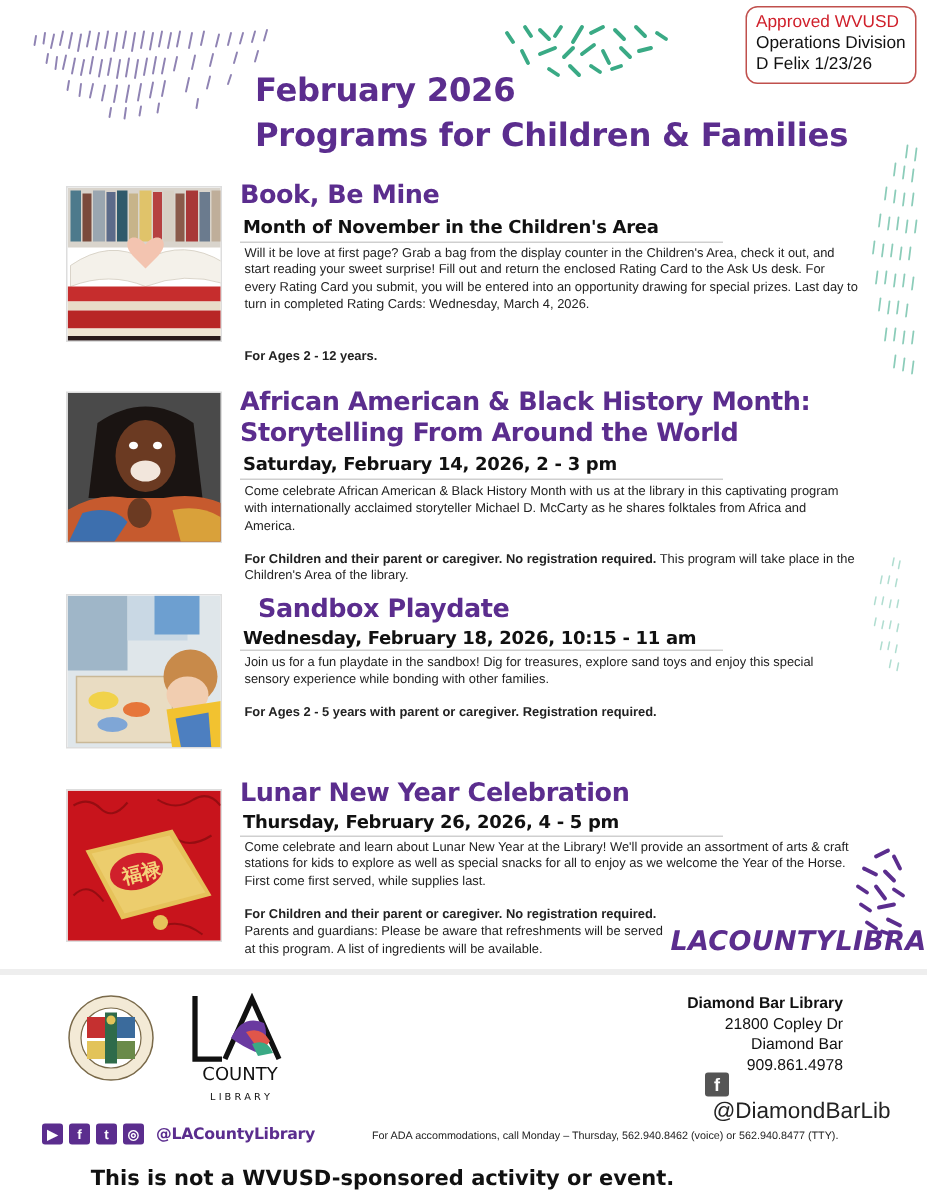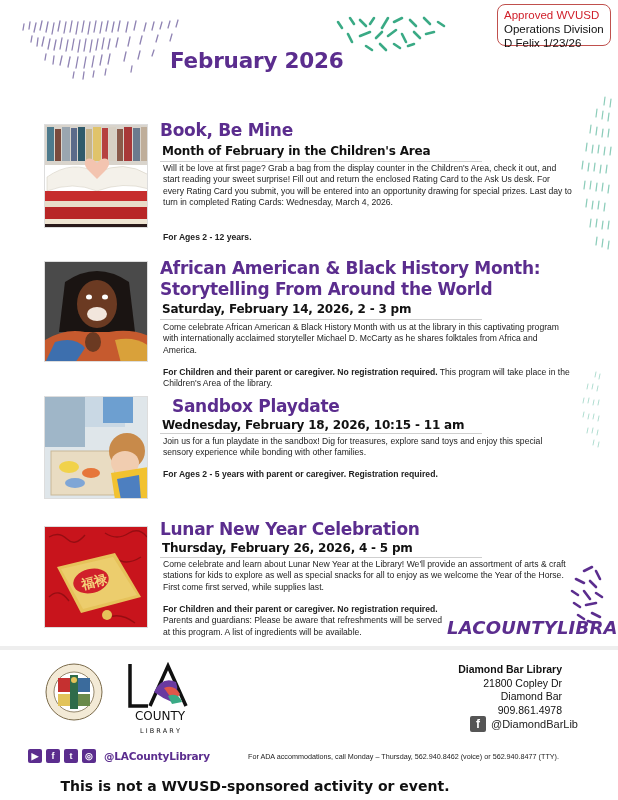--- a/index.html
+++ b/index.html
@@ -3,21 +3,21 @@
 <meta charset="utf-8">
 <style>
   * { box-sizing: border-box; margin: 0; padding: 0; }
   html, body { width: 618px; height: 800px; background: #ffffff; overflow: hidden; }
   body { position: relative; font-family: "Liberation Sans", sans-serif; color: #1a1a1a; }
 
   .abs { position: absolute; }
 
   
   .stamp {
-    left: 497px; top: 4px; width: 114px; height: 42px;
+    left: 497px; top: 4px; width: 114px; height: 52px;
     border: 1.5px solid #c0504d; border-radius: 8px;
     padding: 3px 6px; font-size: 11.5px; line-height: 14px;
   }
   .stamp .l1 { color: #d0202b; }
   .stamp .l2, .stamp .l3 { color: #111; }
 
   
   .main-title {
     left: 170px; top: 46px; width: 420px;
     font-family: "DejaVu Sans", sans-serif; font-weight: bold;
@@ -58,21 +58,21 @@
   .seal { left: 45px; top: 663px; width: 58px; height: 58px; }
   .la-logo { left: 128px; top: 662px; width: 64px; height: 74px; }
   .lib-info {
     left: 400px; top: 663px; width: 162px; text-align: right;
     font-size: 10.5px; line-height: 13.5px; color: #111;
   }
   .lib-info .name { font-weight: bold; }
   .fb-row { left: 470px; top: 714px; width: 120px; height: 18px; }
   .fb-sq { width: 16px; height: 16px; background: #555; border-radius: 2px; color: #fff;
     font-weight: bold; font-size: 12px; text-align: center; line-height: 17px; display: inline-block; vertical-align: middle;}
-  .fb-handle { font-size: 11px; color: #222; display: inline-block; vertical-align: middle; margin-left: 5px; }
+  .fb-handle { font-size: 15px; color: #222; display: inline-block; vertical-align: middle; margin-left: 5px; }
 
   .social-row { left: 28px; top: 748px; height: 16px; display: flex; align-items: center; gap: 4px; }
   .soc { width: 14px; height: 14px; background: #5b2d8e; border-radius: 2px; color: #fff;
     font-size: 9px; font-weight: bold; text-align: center; line-height: 14px; }
   .soc-handle { margin-left: 4px; font-family: "DejaVu Sans", sans-serif; font-weight: bold;
     color: #5b2d8e; font-size: 10.5px; letter-spacing: -0.2px; }
   .ada { left: 218px; top: 752px; font-size: 7.2px; color: #222; padding-left: 30px; }
 
   .disclaimer {
     left: 0; top: 778px; width: 510px; text-align: center;
@@ -253,20 +253,21 @@
 </svg>
 
 <div class="abs stamp">
   <div class="l1">Approved WVUSD</div>
   <div class="l2">Operations Division</div>
   <div class="l3">D Felix   1/23/26</div>
 </div>
 
 <div class="abs main-title">
   <div>February 2026</div>
+  <div>Programs for Children &amp; Families</div>
 </div>
 
 <div class="abs ev-img" style="top:124px;height:104px;">
   <svg width="104" height="104" viewBox="0 0 104 104">
     <rect width="104" height="40" fill="#d9d4cc"></rect>
     <g>
       <rect x="2" y="2" width="7" height="34" fill="#4d7a8c"></rect>
         <rect x="10" y="4" width="6" height="32" fill="#7a4a3c"></rect>
       <rect x="17" y="2" width="8" height="34" fill="#9aa6b0"></rect>
         <rect x="26" y="3" width="6" height="33" fill="#5c6b8a"></rect>
@@ -283,21 +284,21 @@
     <path d="M2 52 Q28 34 52 48 Q78 34 104 50 L104 64 Q78 56 52 66 Q28 56 2 66 Z" fill="#f4f1ea" stroke="#cfc8bb" stroke-width="0.5"></path>
     <path d="M52 38 C44 28 34 36 44 46 L52 54 L60 46 C70 36 60 28 52 38 Z" fill="#f3c4b0"></path>
     <rect x="0" y="66" width="104" height="10" fill="#c62d2d"></rect>
     <rect x="0" y="76" width="104" height="6" fill="#e8dcc8"></rect>
     <rect x="0" y="82" width="104" height="12" fill="#b82626"></rect>
     <rect x="0" y="94" width="104" height="5" fill="#efe5d3"></rect>
     <rect x="0" y="99" width="104" height="5" fill="#2a1a1a"></rect>
   </svg>
 </div>
 <div class="abs ev-title" style="top:120px;">Book, Be Mine</div>
-<div class="abs ev-sub" style="top:143px;">Month of February in the Children's Area</div>
+<div class="abs ev-sub" style="top:143px;">Month of November in the Children's Area</div>
 <div class="abs ev-rule" style="top:161px;"></div>
 <div class="abs ev-body" style="top:163px;">Will it be love at first page? Grab a bag from the display counter in the Children's Area, check it out, and start reading your sweet surprise! Fill out and return the enclosed Rating Card to the Ask Us desk. For every Rating Card you submit, you will be entered into an opportunity drawing for special prizes. Last day to turn in completed Rating Cards: Wednesday, March 4, 2026.</div>
 <div class="abs ev-note" style="top:232px;">
   <b>For Ages 2 - 12 years.</b>
 </div>
 
 <div class="abs ev-img" style="top:261px;height:101px;">
   <svg width="104" height="101" viewBox="0 0 104 101">
     <rect width="104" height="101" fill="#4a4a4a"></rect>
     <path d="M20 20 Q52 -2 84 20 L90 70 L14 70 Z" fill="#1a1412"></path>

